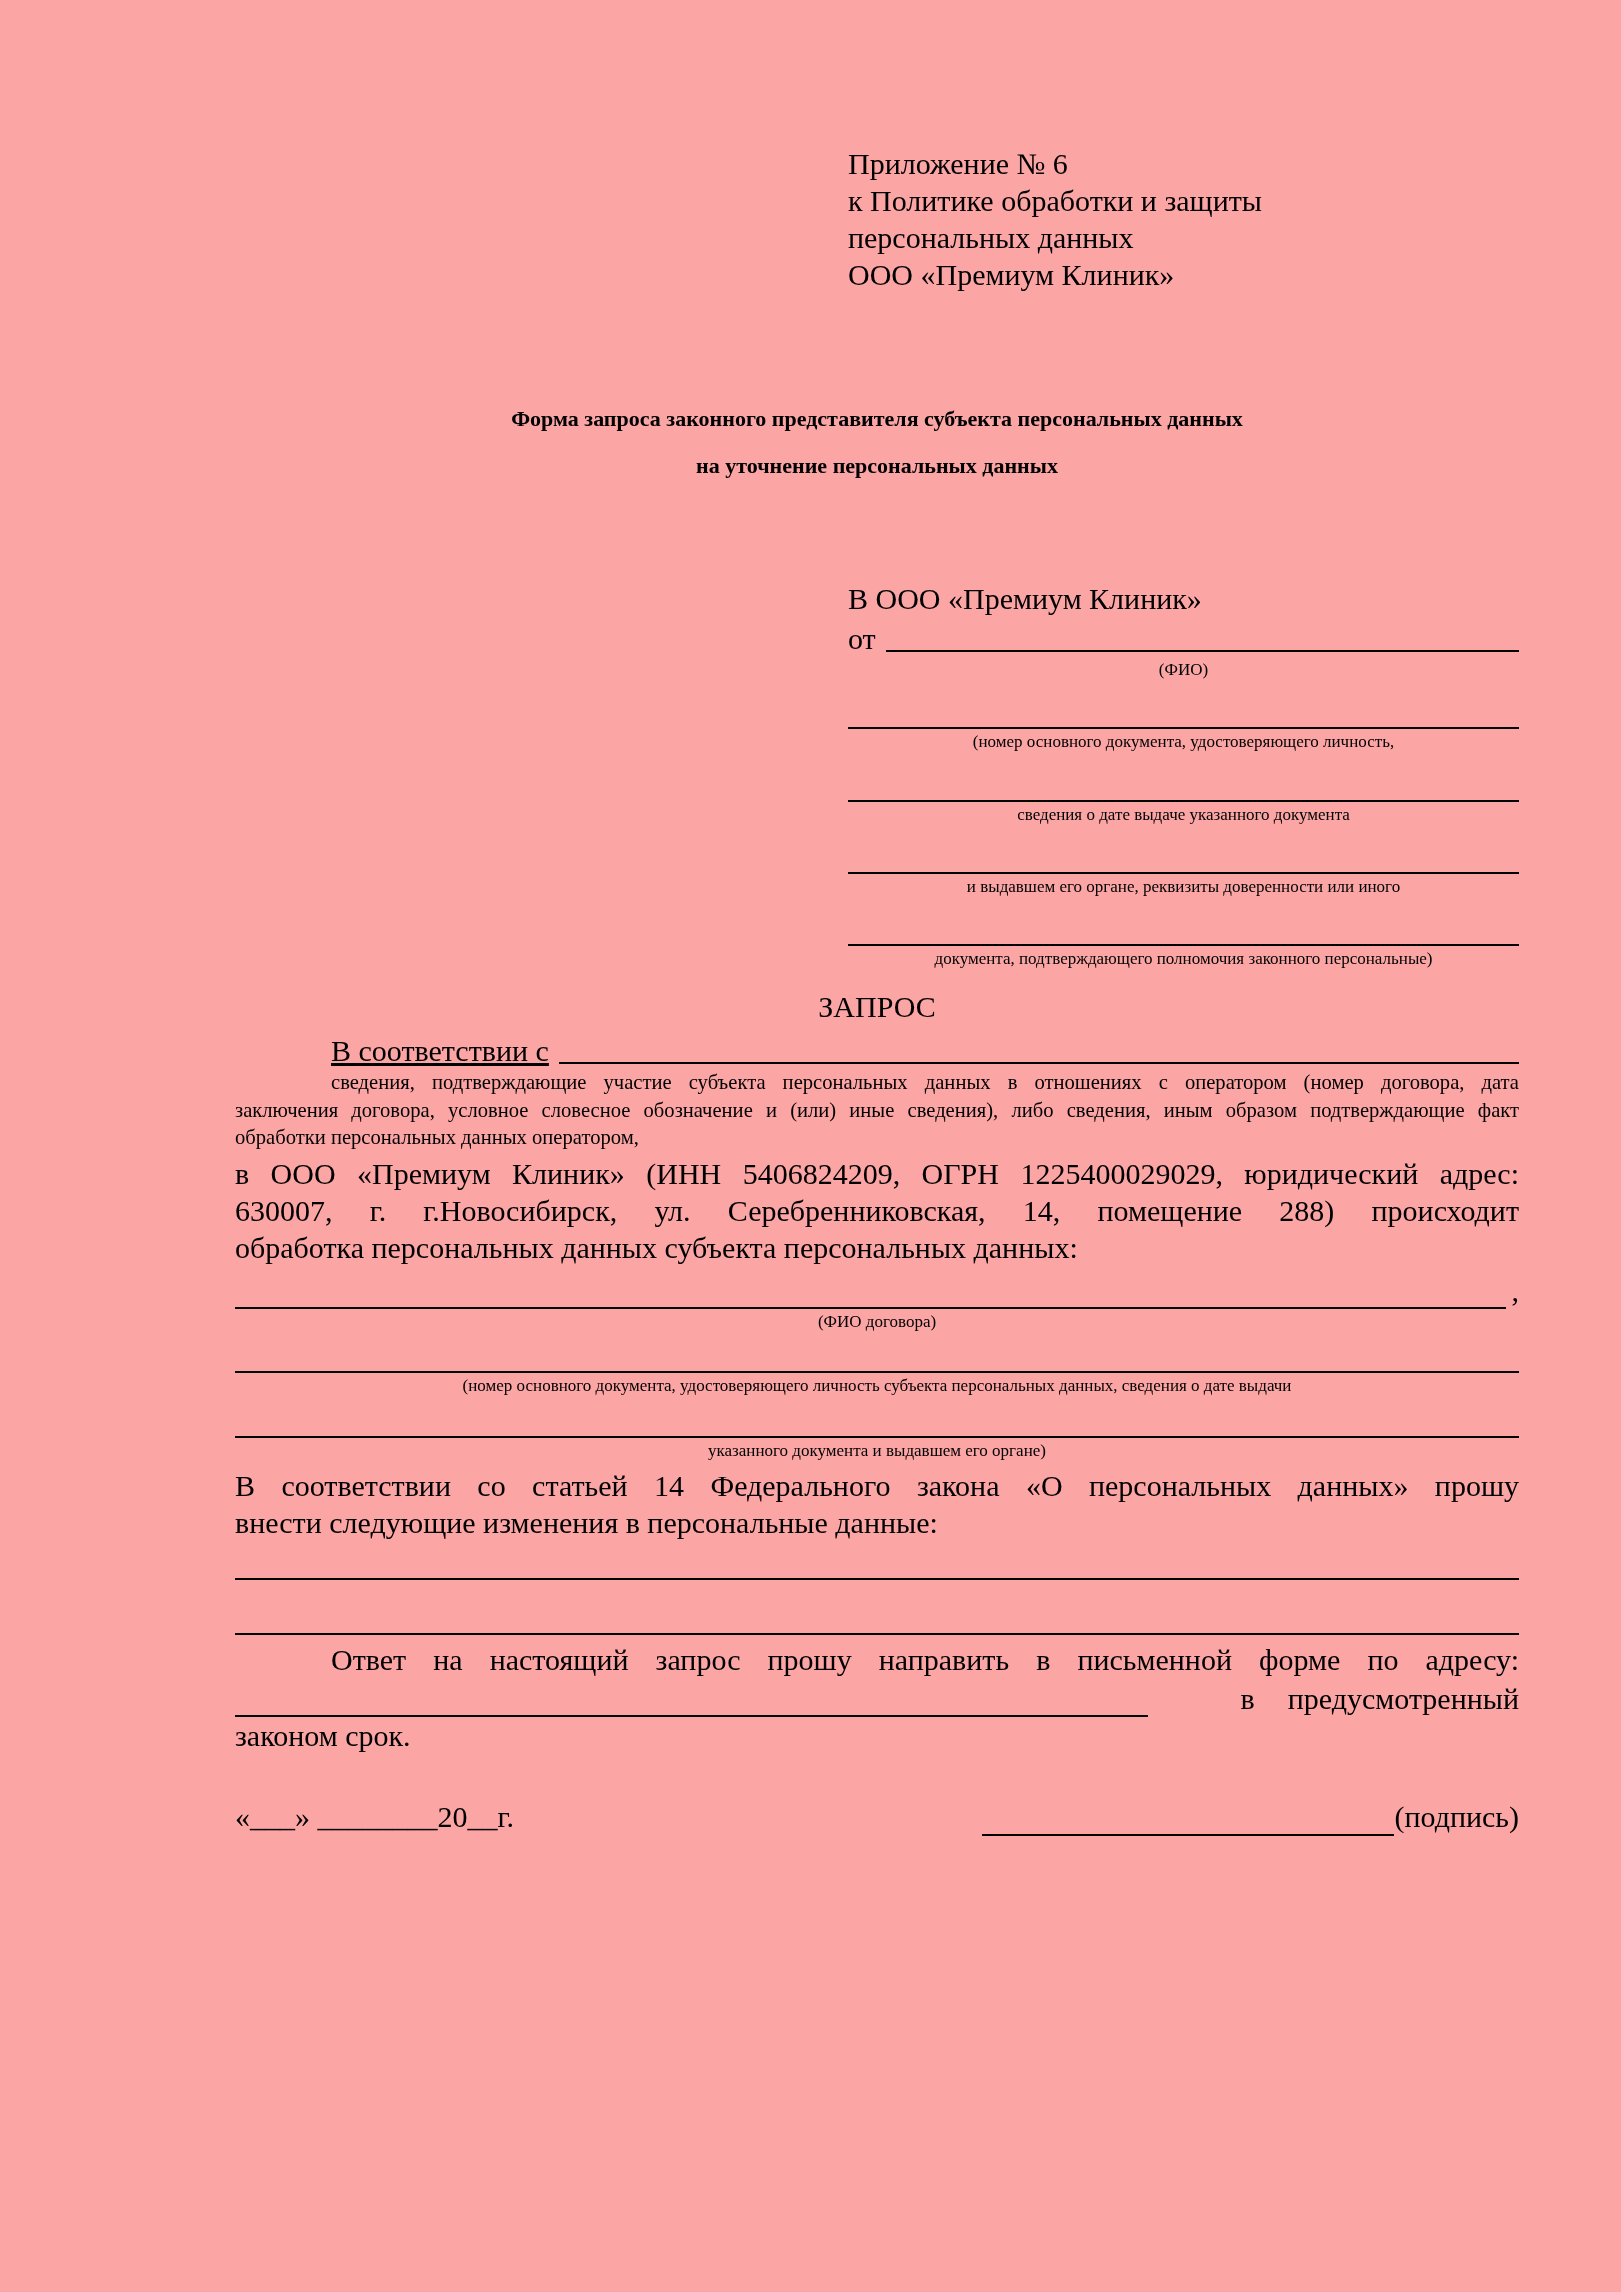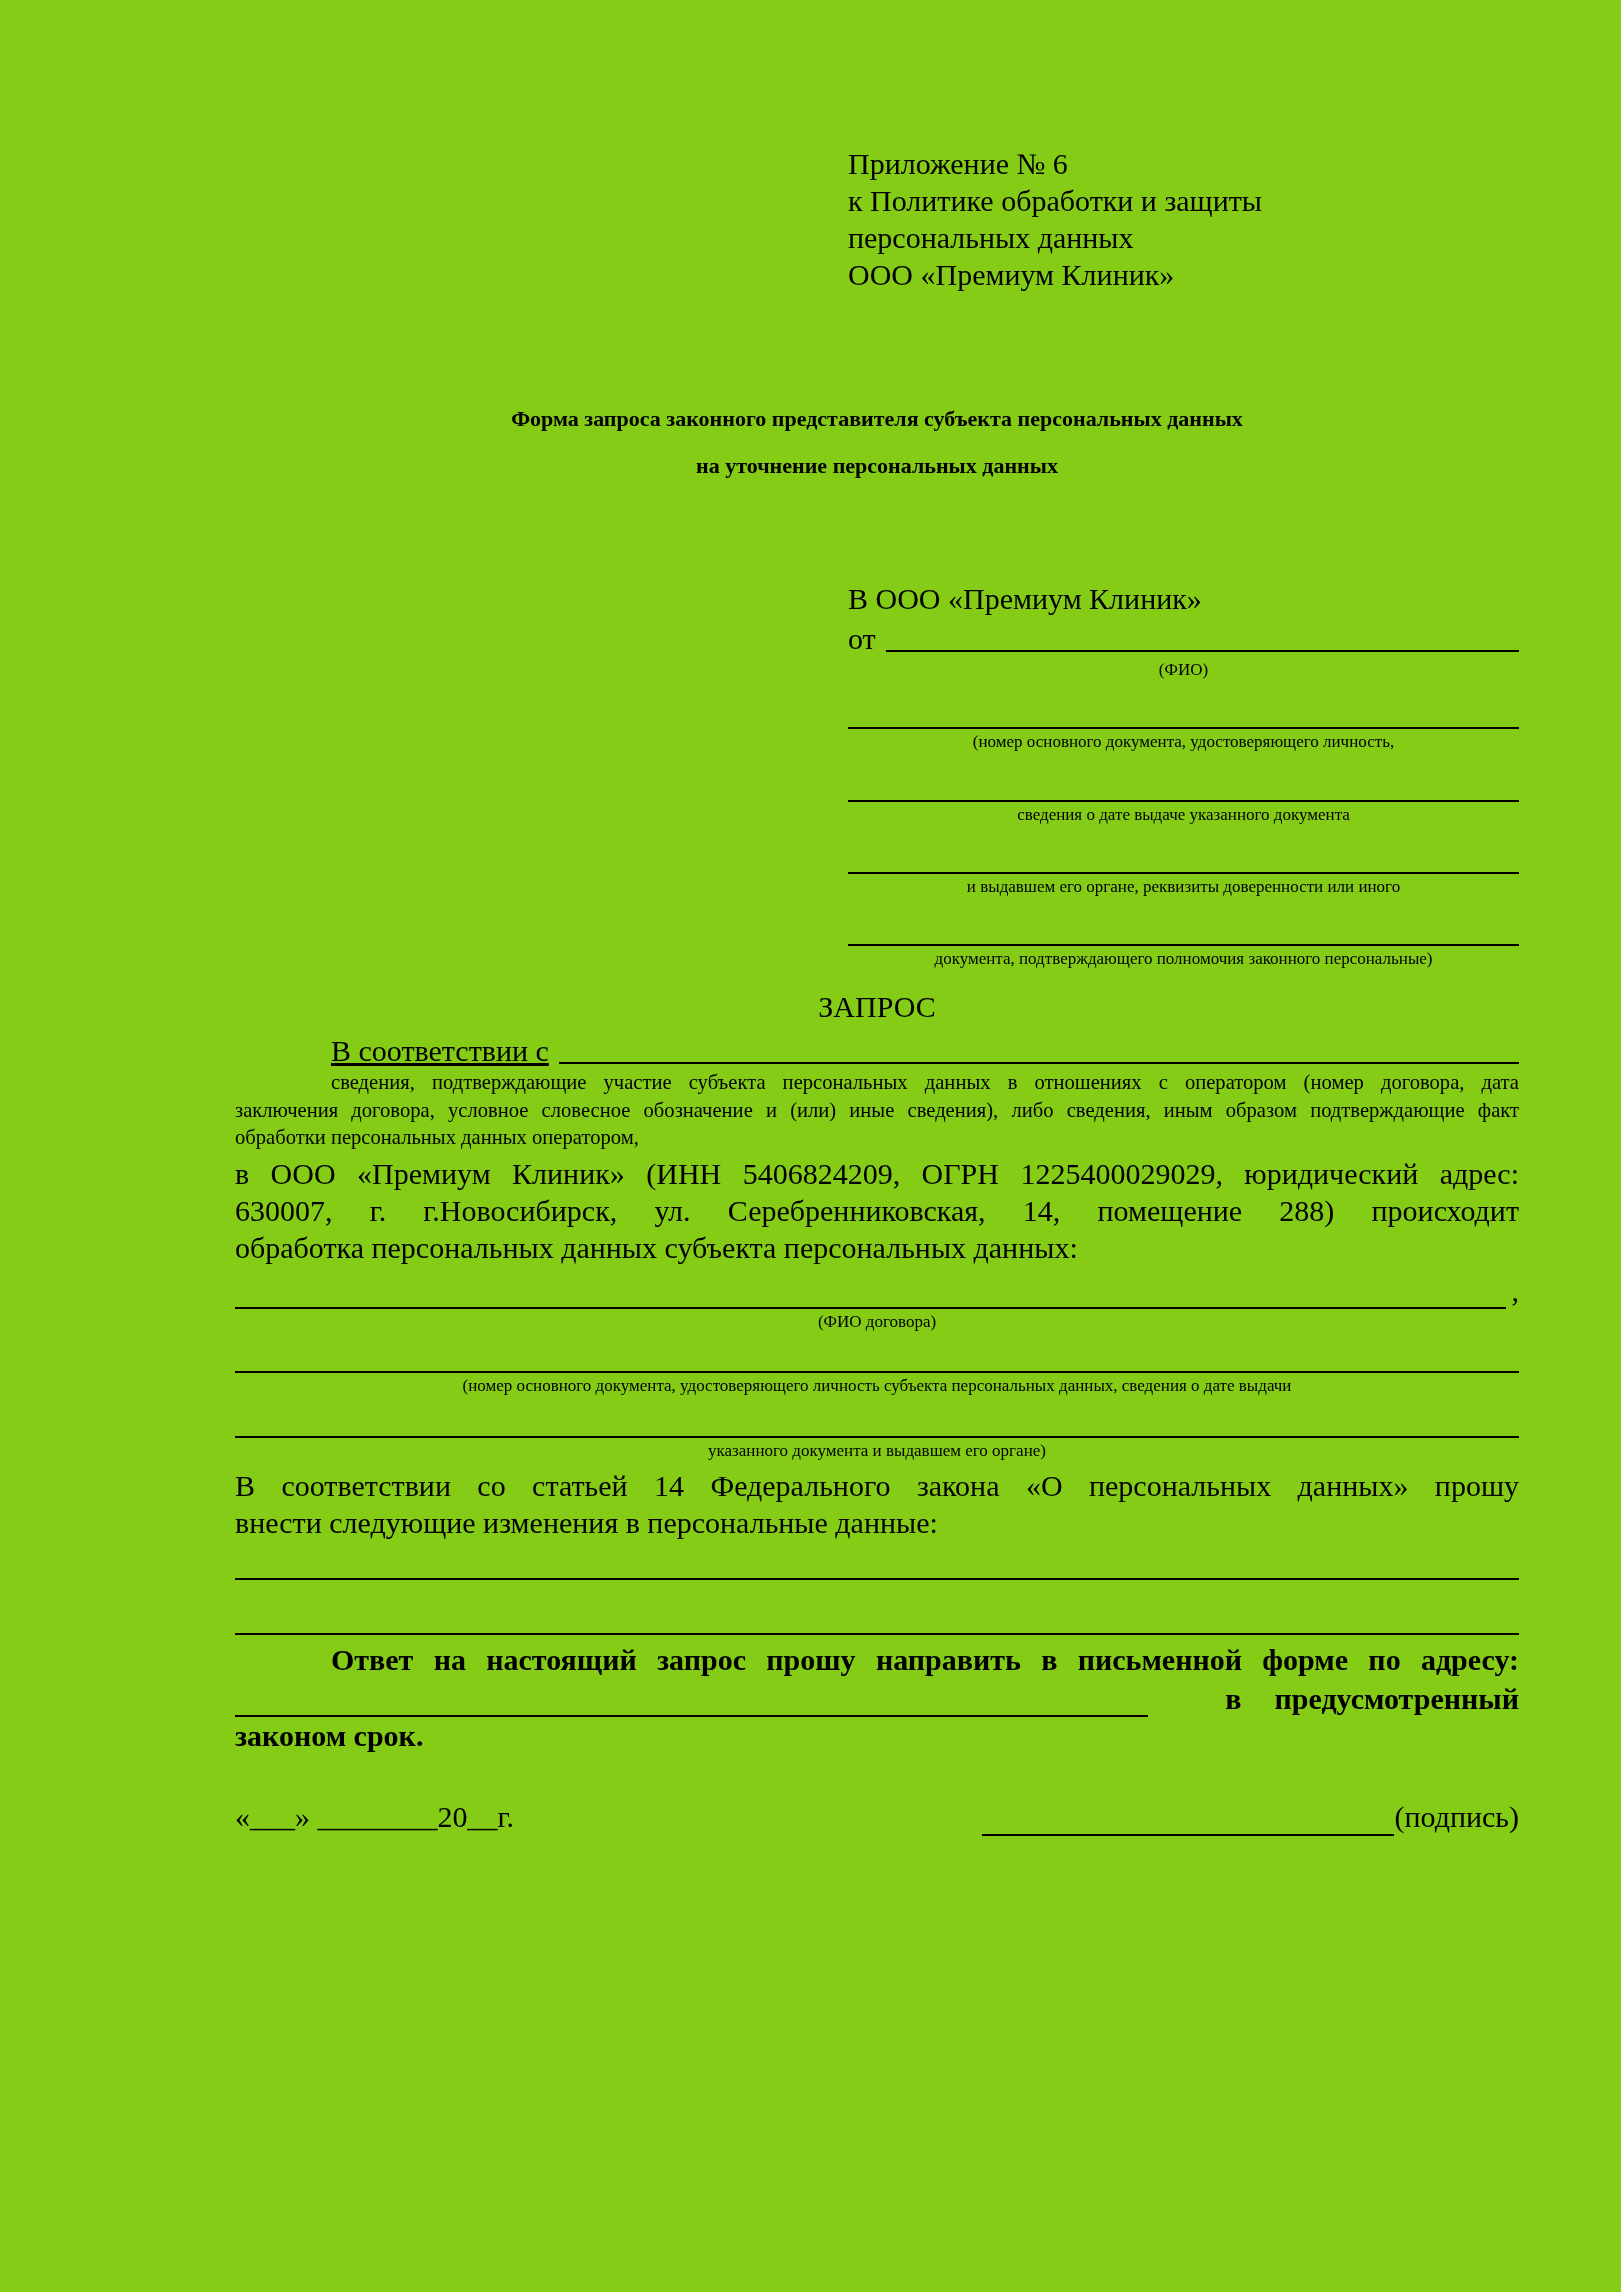--- a/index.html
+++ b/index.html
@@ -1,20 +1,20 @@
 <!DOCTYPE html>
 <html><head>
 <meta charset="utf-8">
 <style>
   html,body{margin:0;padding:0;background:#e8e8e8;}
   .page{
     position:relative;
     width:1621px;height:2293px;
     margin:0 auto;
-    background:#84cc16;
+    background:#fca5a5;
     box-sizing:border-box;
     padding:145px 102px 0 235px;
     font-family:"Liberation Serif","DejaVu Serif",serif;
     color:#000;
     font-size:30px;
     line-height:37px;
   }
   
   .header-block{margin-left:613px;}
   .header-block div{line-height:37px;}
@@ -35,21 +35,21 @@
   .fine{margin:0;font-size:20.6px;line-height:27.4px;}
   .jl{text-align:justify;text-align-last:justify;}
   .ind{text-indent:96px;}
   .body-par{margin:3.9px 0 0;}
   .body-par div{line-height:37px;}
   .line-comma{display:flex;align-items:flex-end;height:33px;margin-top:9.8px;}
   .line-comma .fill-line{margin-left:0;margin-right:5.9px;margin-bottom:0;}
   .blank-wide{height:29px;border-bottom:2px solid #000;margin-top:7.8px;}
   .blank-ans-1{height:25.5px;border-bottom:2px solid #000;margin-top:11.8px;}
   .blank-ans-2{height:39px;border-bottom:2px solid #000;margin-top:13.7px;}
-  .answer-par{margin:5.9px 0 0;font-weight:bold;}
+  .answer-par{margin:5.9px 0 0;}
   .address-row{display:flex;justify-content:space-between;align-items:flex-end;height:39px;}
   .addr-blank{width:913px;border-bottom:2px solid #000;height:33px;box-sizing:border-box;}
   .spaced{word-spacing:25.5px;line-height:37px;}
   .answer-end{line-height:37px;}
   
   .footer-row{display:flex;justify-content:space-between;align-items:flex-end;margin-top:43px;}
   .date-blank{line-height:39px;}
   .sig{display:flex;align-items:flex-end;}
   .sig-line{width:412px;border-bottom:2px solid #000;height:33px;}
   .sig-cap{line-height:39px;}

